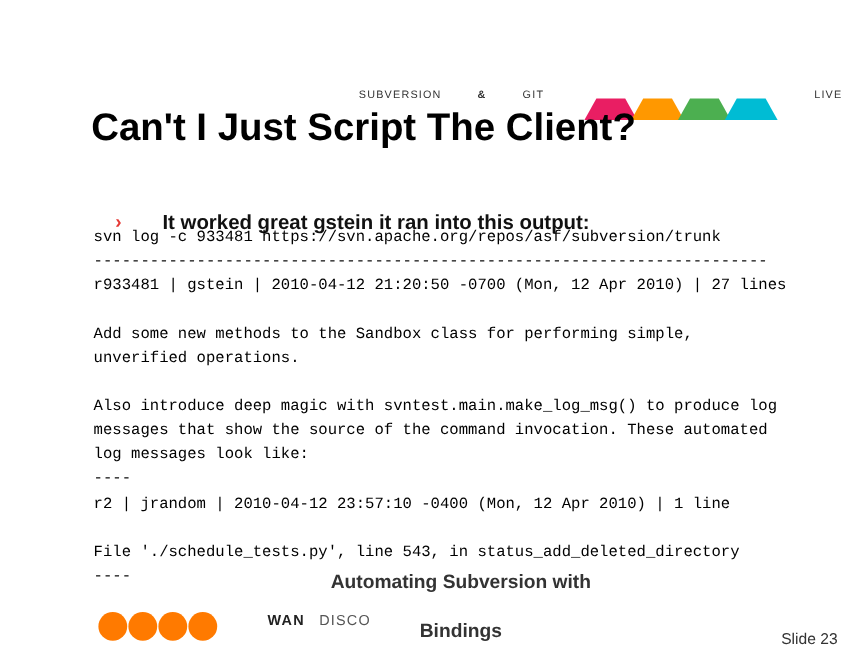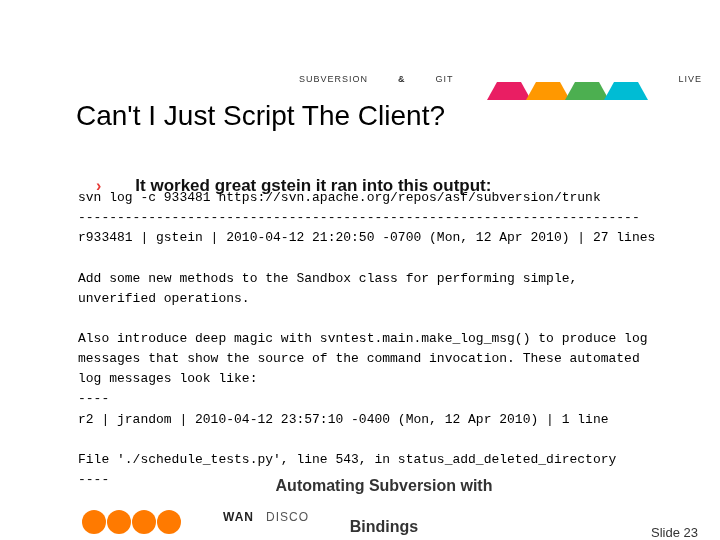--- a/index.html
+++ b/index.html
@@ -8,21 +8,21 @@
   
   .topbar { position: absolute; top: 10px; right: 18px; display: flex; align-items: center; gap: 6px; font-size: 9px; color: #333; letter-spacing: 1px; }
   .topbar .amp { font-weight: bold; }
   .live { display: flex; align-items: center; gap: 1px; margin-left: 4px; }
   .live .tri { width: 0; height: 0; border-left: 10px solid transparent; border-right: 10px solid transparent; border-bottom: 18px solid; display: inline-block; margin-left: -6px; }
   .live .t1 { border-bottom-color: #e91e63; margin-left: 0; }
   .live .t2 { border-bottom-color: #ff9800; }
   .live .t3 { border-bottom-color: #4caf50; }
   .live .t4 { border-bottom-color: #00bcd4; }
   
-  .title { position: absolute; top: 64px; left: 40px; font-size: 28px; font-weight: 400; color: #000; }
+  .title { position: absolute; top: 52px; left: 40px; font-size: 32px; font-weight: 700; color: #000; }
   
   .bullet-row { position: absolute; top: 128px; left: 48px; display: flex; align-items: center; gap: 10px; }
   .chev { color: #e53935; font-weight: bold; font-size: 16px; }
   .bullet-text { font-size: 17px; font-weight: bold; color: #111; }
   
   .code { position: absolute; top: 152px; left: 42px; right: 42px; font-family: "Courier New", monospace; font-size: 13px; line-height: 1.55; color: #000; white-space: pre-wrap; word-break: break-all; }
   
   .footer { position: absolute; bottom: 0; left: 0; right: 0; height: 42px; background: #fff; }
   .footer .wandisco { position: absolute; left: 34px; bottom: 6px; display: flex; align-items: flex-start; gap: 6px; }
   .footer .dots { display: flex; gap: 1px; }

